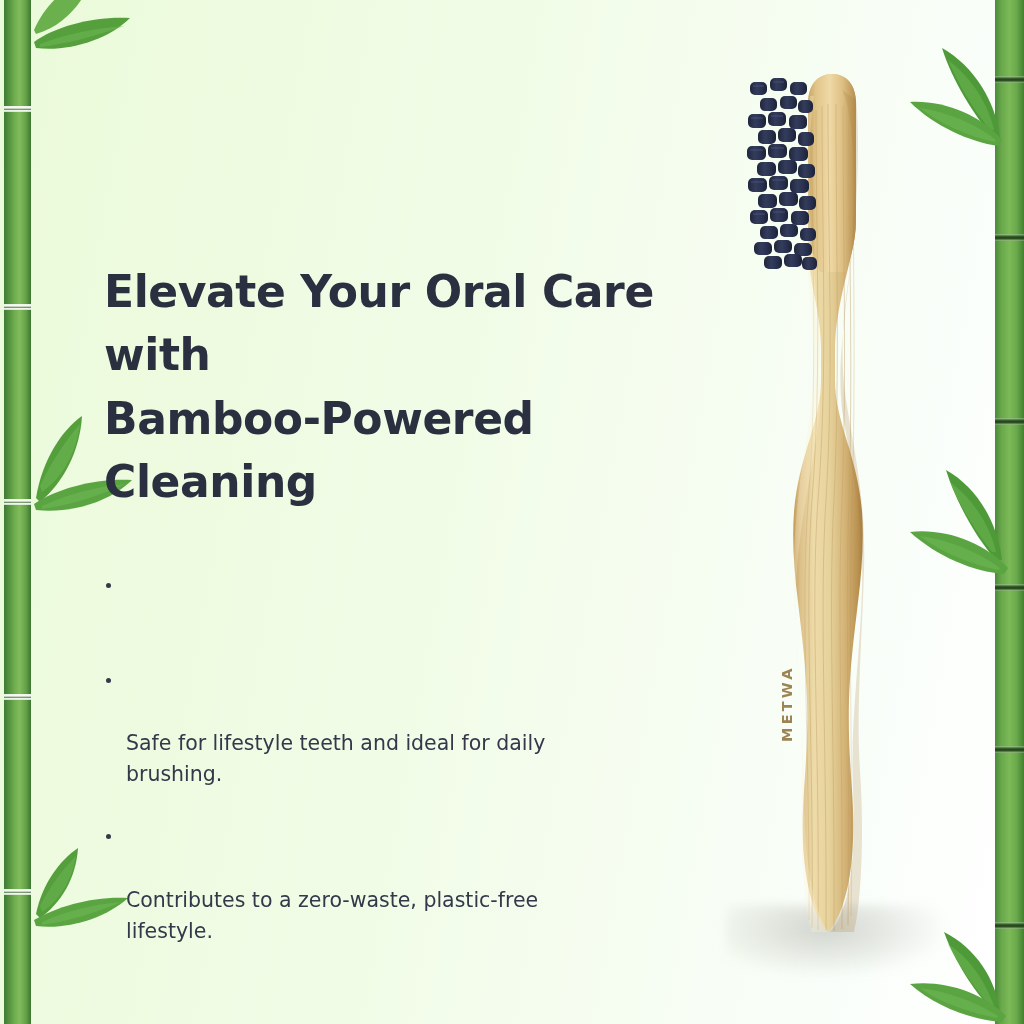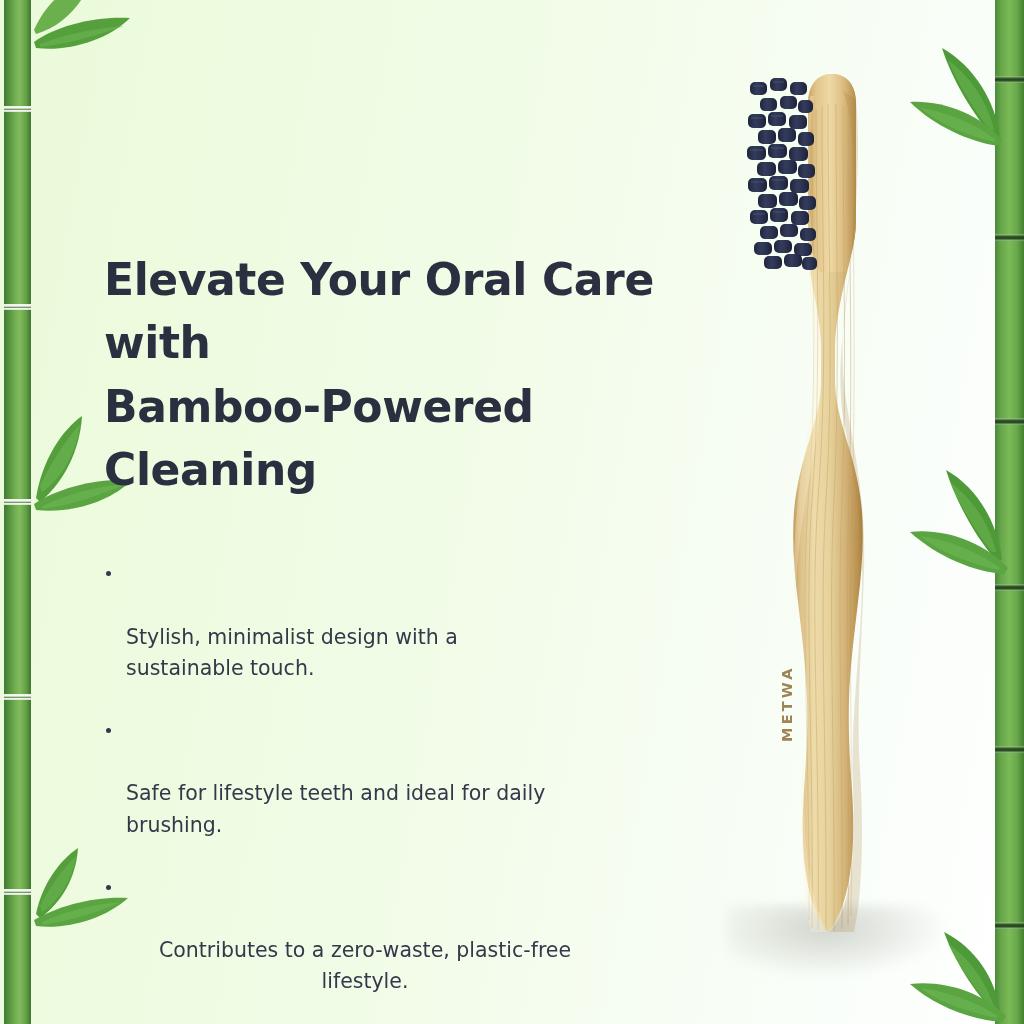--- a/index.html
+++ b/index.html
@@ -78,21 +78,21 @@
   }
 
   
   .leafgroup { position: absolute; }
   .leafgroup svg { display: block; overflow: visible; }
 
   
   .content {
     position: absolute;
     left: 104px;
-    top: 248px;
+    top: 260px;
     width: 620px;
   }
   .headline {
     margin: 0;
     font-family: "DejaVu Sans", sans-serif;
     font-size: 44px;
     line-height: 1.44;
     font-weight: 700;
     letter-spacing: -0.4px;
     color: #2b3040;
@@ -106,21 +106,21 @@
   .bullet {
     position: relative;
     padding-left: 22px;
     margin-bottom: 32px;
     font-size: 20.5px;
     line-height: 1.52;
     color: #33394a;
     max-width: 500px;
     white-space: pre-line;
   }
-  .bullet:last-child { margin-bottom: 0; text-align: center; }
+  .bullet:last-child { margin-bottom: 0; }
   .bullet .dot {
     position: absolute;
     left: 2px;
     top: 12px;
     width: 5px;
     height: 5px;
     border-radius: 50%;
     background: #33394a;
   }
 
@@ -240,22 +240,20 @@
     </svg>
   </div>
 
   <div class="content">
     <h1 class="headline">Elevate Your Oral Care with
 Bamboo-Powered Cleaning</h1>
 
     <ul class="bullets">
       <li class="bullet">
         <span class="dot"></span>
-        <span>Stylish, minimalist design with a
-sustainable touch.</span>
       </li>
       <li class="bullet">
         <span class="dot"></span>
         <span>Safe for lifestyle teeth and ideal for daily
 brushing.</span>
       </li>
       <li class="bullet">
         <span class="dot"></span>
         <span>Contributes to a zero-waste, plastic-free
 lifestyle.</span>

